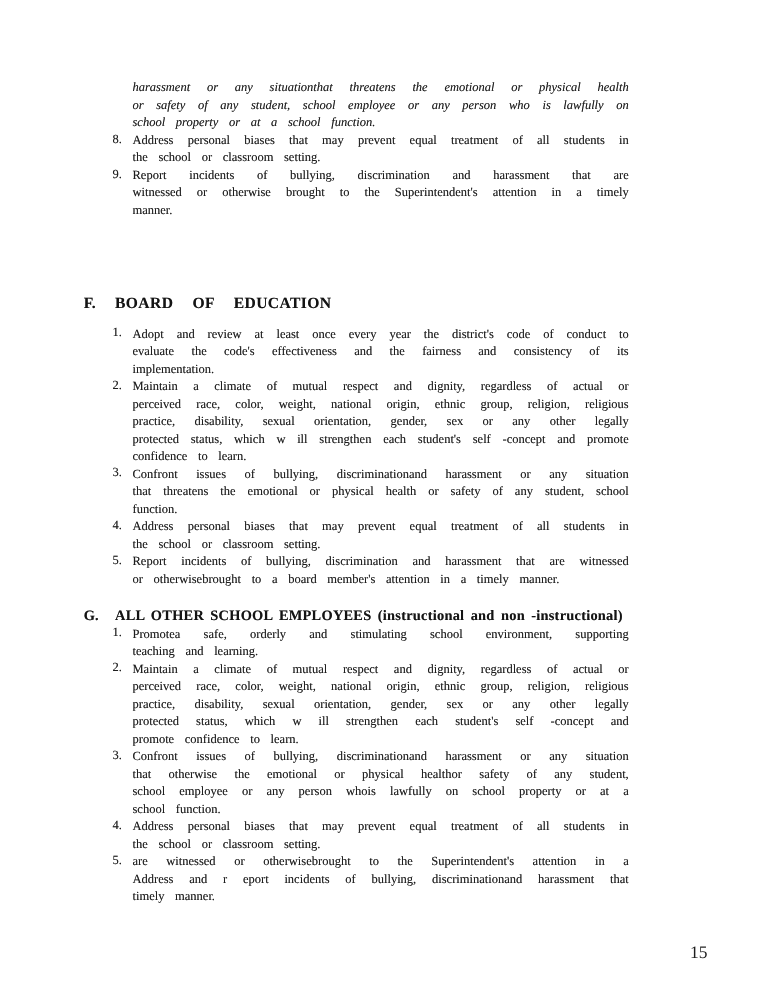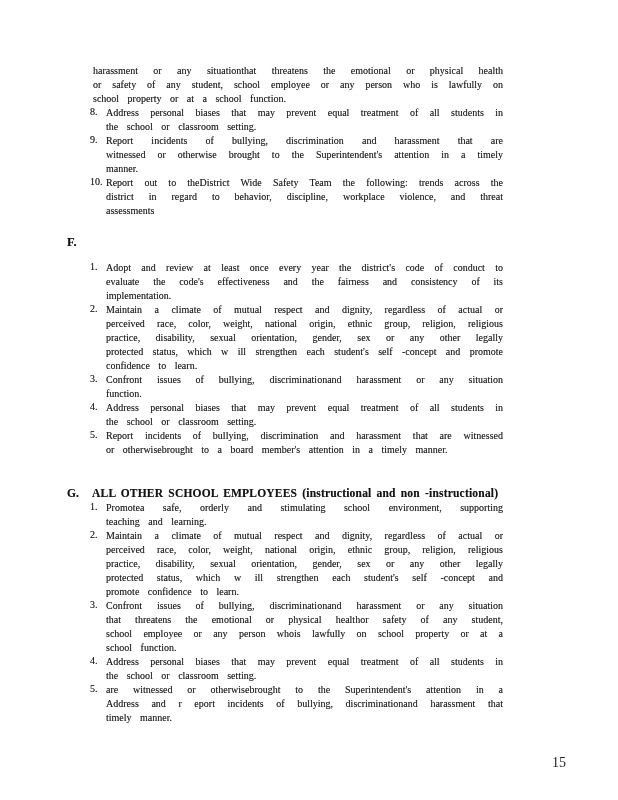--- a/index.html
+++ b/index.html
@@ -1,20 +1,20 @@
 <!DOCTYPE html>
 <html><head>
 <meta charset="utf-8">
 <style>
   html,body{margin:0;padding:0}
   body{width:618px;height:800px;background:#ffffff;
        font-family:"Liberation Serif","DejaVu Serif",serif;color:#1e1e1e;}
   #page{position:relative;width:618px;height:800px;background:#fff;overflow:hidden;}
   .block{position:absolute;left:90px;width:413px;font-size:10px;}
-  .cont{margin-left:3px;}
+  .cont{margin-left:16px;font-style:italic;}
   .ln{display:block;height:14px;line-height:14px;overflow:hidden;
       text-shadow:0 0 .5px rgba(40,40,40,.55);}
   .j{text-align:justify;text-align-last:justify;}
   .last{text-align:center;text-align-last:left;word-spacing:6px;}
   .li{display:flex;}
   .num{width:16px;flex:none;text-shadow:0 0 .5px rgba(40,40,40,.55);}
   .lns{flex:1 1 auto;min-width:0;}
   .heading{position:absolute;left:67px;display:flex;font-weight:bold;color:#141414;
            text-shadow:0 0 .5px rgba(40,40,40,.55);}
   .hletter{width:25px;flex:none;}
@@ -46,32 +46,25 @@
       </div>
     </div>
     <div class="li">
       <div class="num">9.</div>
       <div class="lns">
         <div class="ln j">Report incidents of bullying, discrimination and harassment that are</div>
         <div class="ln j">witnessed or otherwise brought to the Superintendent's attention in a timely</div>
         <div class="ln last">manner.</div>
       </div>
     </div>
-    <div class="li">
-      <div class="num">10.</div>
-      <div class="lns">
-        <div class="ln j">Report out to theDistrict Wide Safety Team the following: trends across the</div>
-        <div class="ln j">district in regard to behavior, discipline, workplace violence, and threat</div>
-        <div class="ln last">assessments</div>
-      </div>
-    </div>
   </div>
 
   <div class="heading heading-f">
     <span class="hletter">F.</span>
+    <span class="htitle">BOARD OF EDUCATION</span>
   </div>
 
   <div class="block block-f">
     <div class="li">
       <div class="num">1.</div>
       <div class="lns">
         <div class="ln j">Adopt and review at least once every year the district's code of conduct to</div>
         <div class="ln j">evaluate the code's effectiveness and the fairness and consistency of its</div>
         <div class="ln last">implementation.</div>
       </div>
@@ -83,20 +76,21 @@
         <div class="ln j">perceived race, color, weight, national origin, ethnic group, religion, religious</div>
         <div class="ln j">practice, disability, sexual orientation, gender, sex or any other legally</div>
         <div class="ln j">protected status, which w ill strengthen each student's self -concept and promote</div>
         <div class="ln last">confidence to learn.</div>
       </div>
     </div>
     <div class="li">
       <div class="num">3.</div>
       <div class="lns">
         <div class="ln j">Confront issues of bullying, discriminationand harassment or any situation</div>
+        <div class="ln j">that threatens the emotional or physical health or safety of any student, school</div>
         <div class="ln last">function.</div>
       </div>
     </div>
     <div class="li">
       <div class="num">4.</div>
       <div class="lns">
         <div class="ln j">Address personal biases that may prevent equal treatment of all students in</div>
         <div class="ln last">the school or classroom setting.</div>
       </div>
     </div>
@@ -129,21 +123,21 @@
         <div class="ln j">perceived race, color, weight, national origin, ethnic group, religion, religious</div>
         <div class="ln j">practice, disability, sexual orientation, gender, sex or any other legally</div>
         <div class="ln j">protected status, which w ill strengthen each student's self -concept and</div>
         <div class="ln last">promote confidence to learn.</div>
       </div>
     </div>
     <div class="li">
       <div class="num">3.</div>
       <div class="lns">
         <div class="ln j">Confront issues of bullying, discriminationand harassment or any situation</div>
-        <div class="ln j">that threatens the emotional or physical healthor safety of any student,</div>
+        <div class="ln j">that otherwise the emotional or physical healthor safety of any student,</div>
         <div class="ln j">school employee or any person whois lawfully on school property or at a</div>
         <div class="ln last">school function.</div>
       </div>
     </div>
     <div class="li">
       <div class="num">4.</div>
       <div class="lns">
         <div class="ln j">Address personal biases that may prevent equal treatment of all students in</div>
         <div class="ln last">the school or classroom setting.</div>
       </div>

